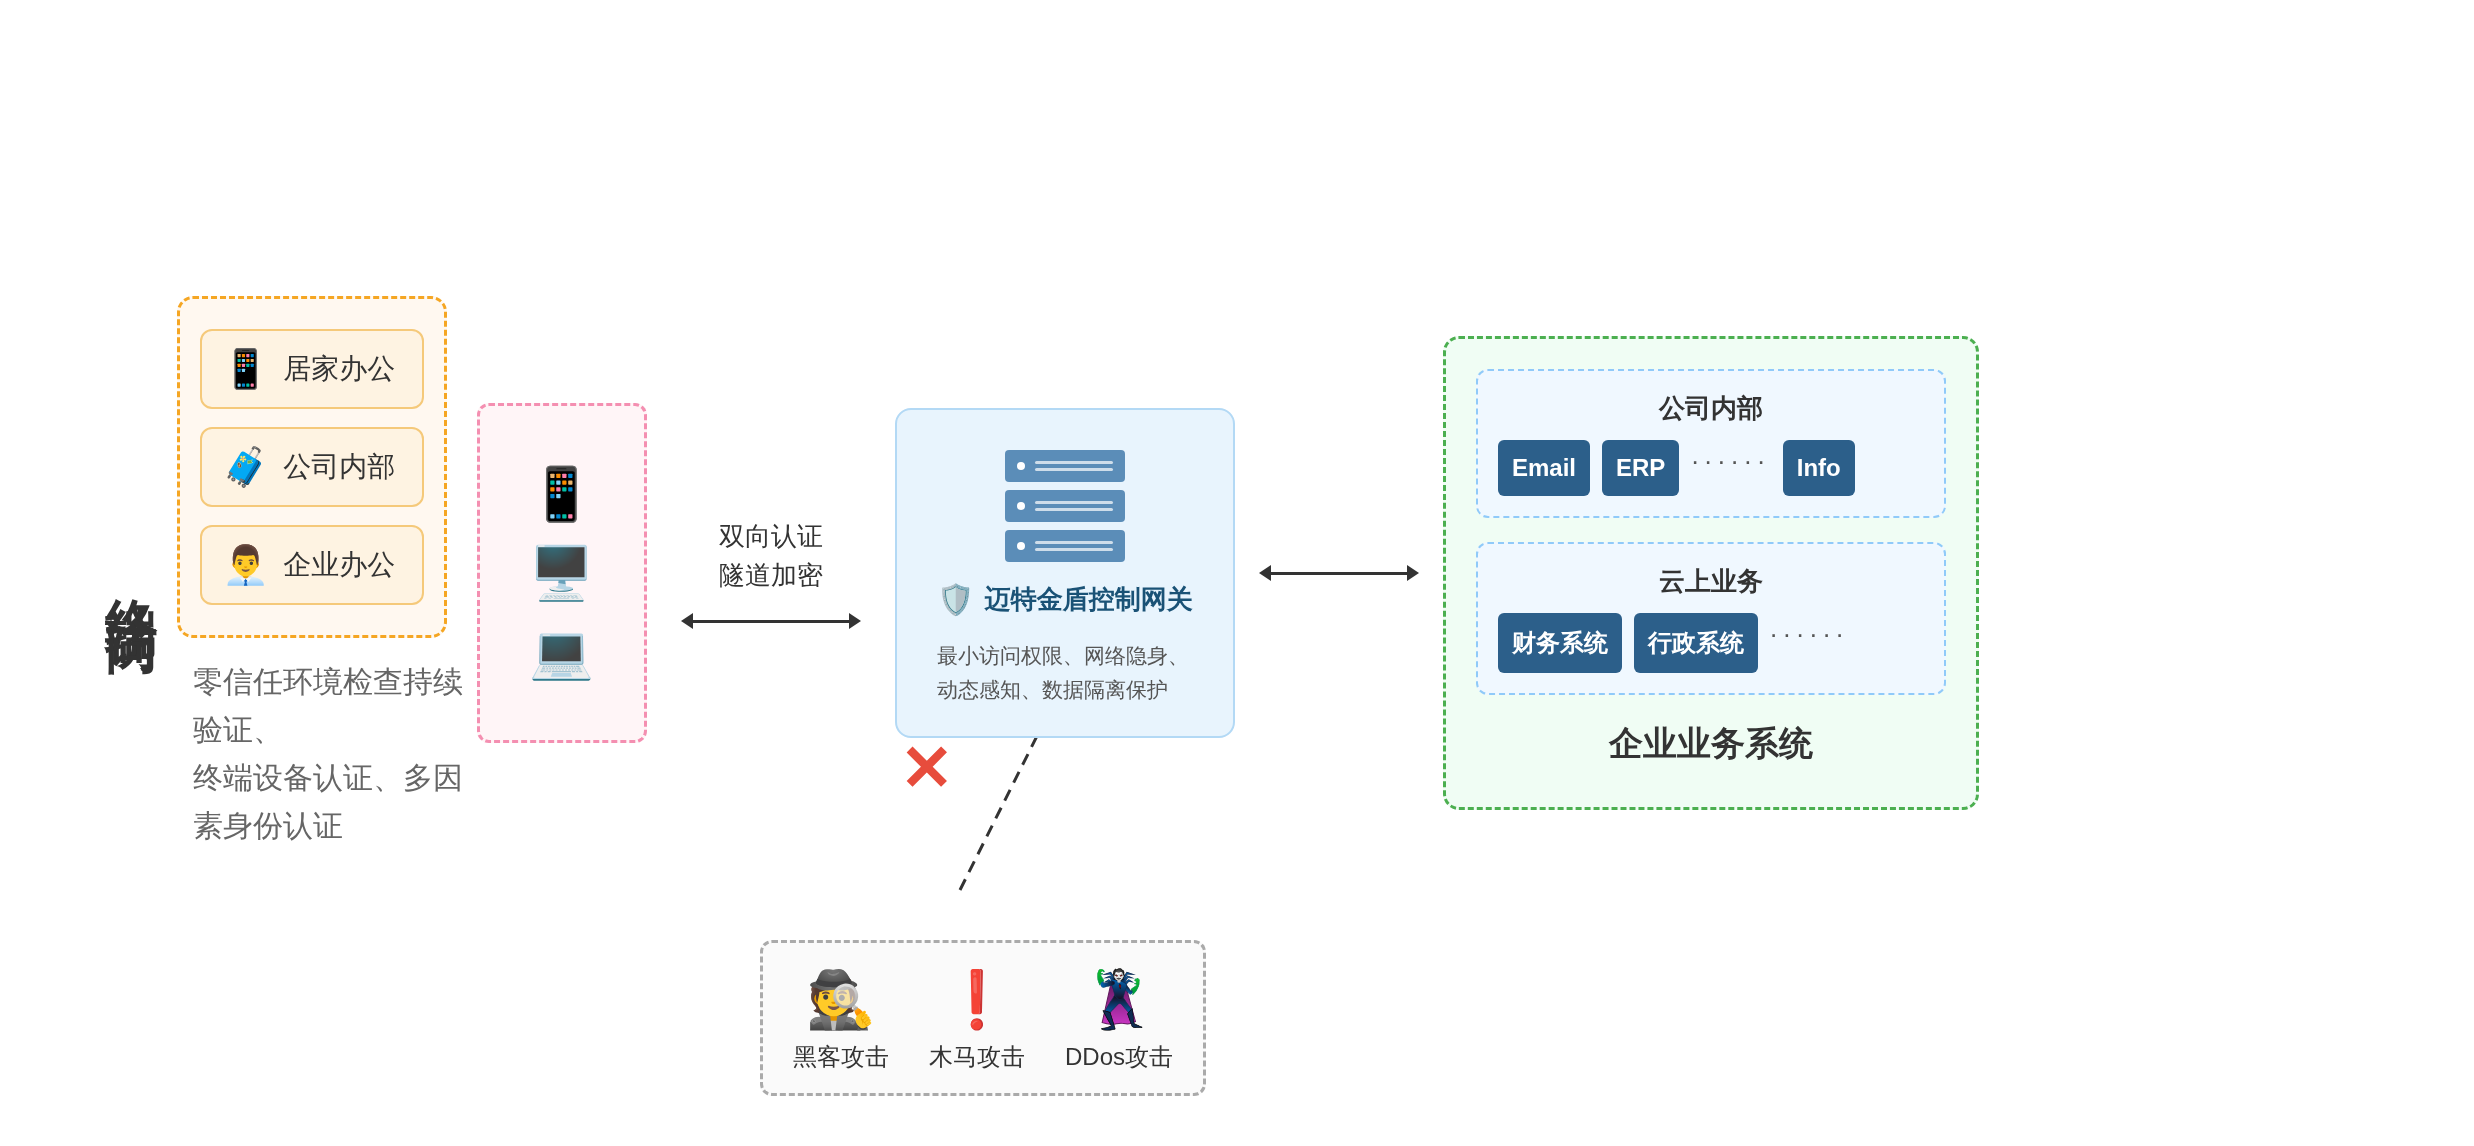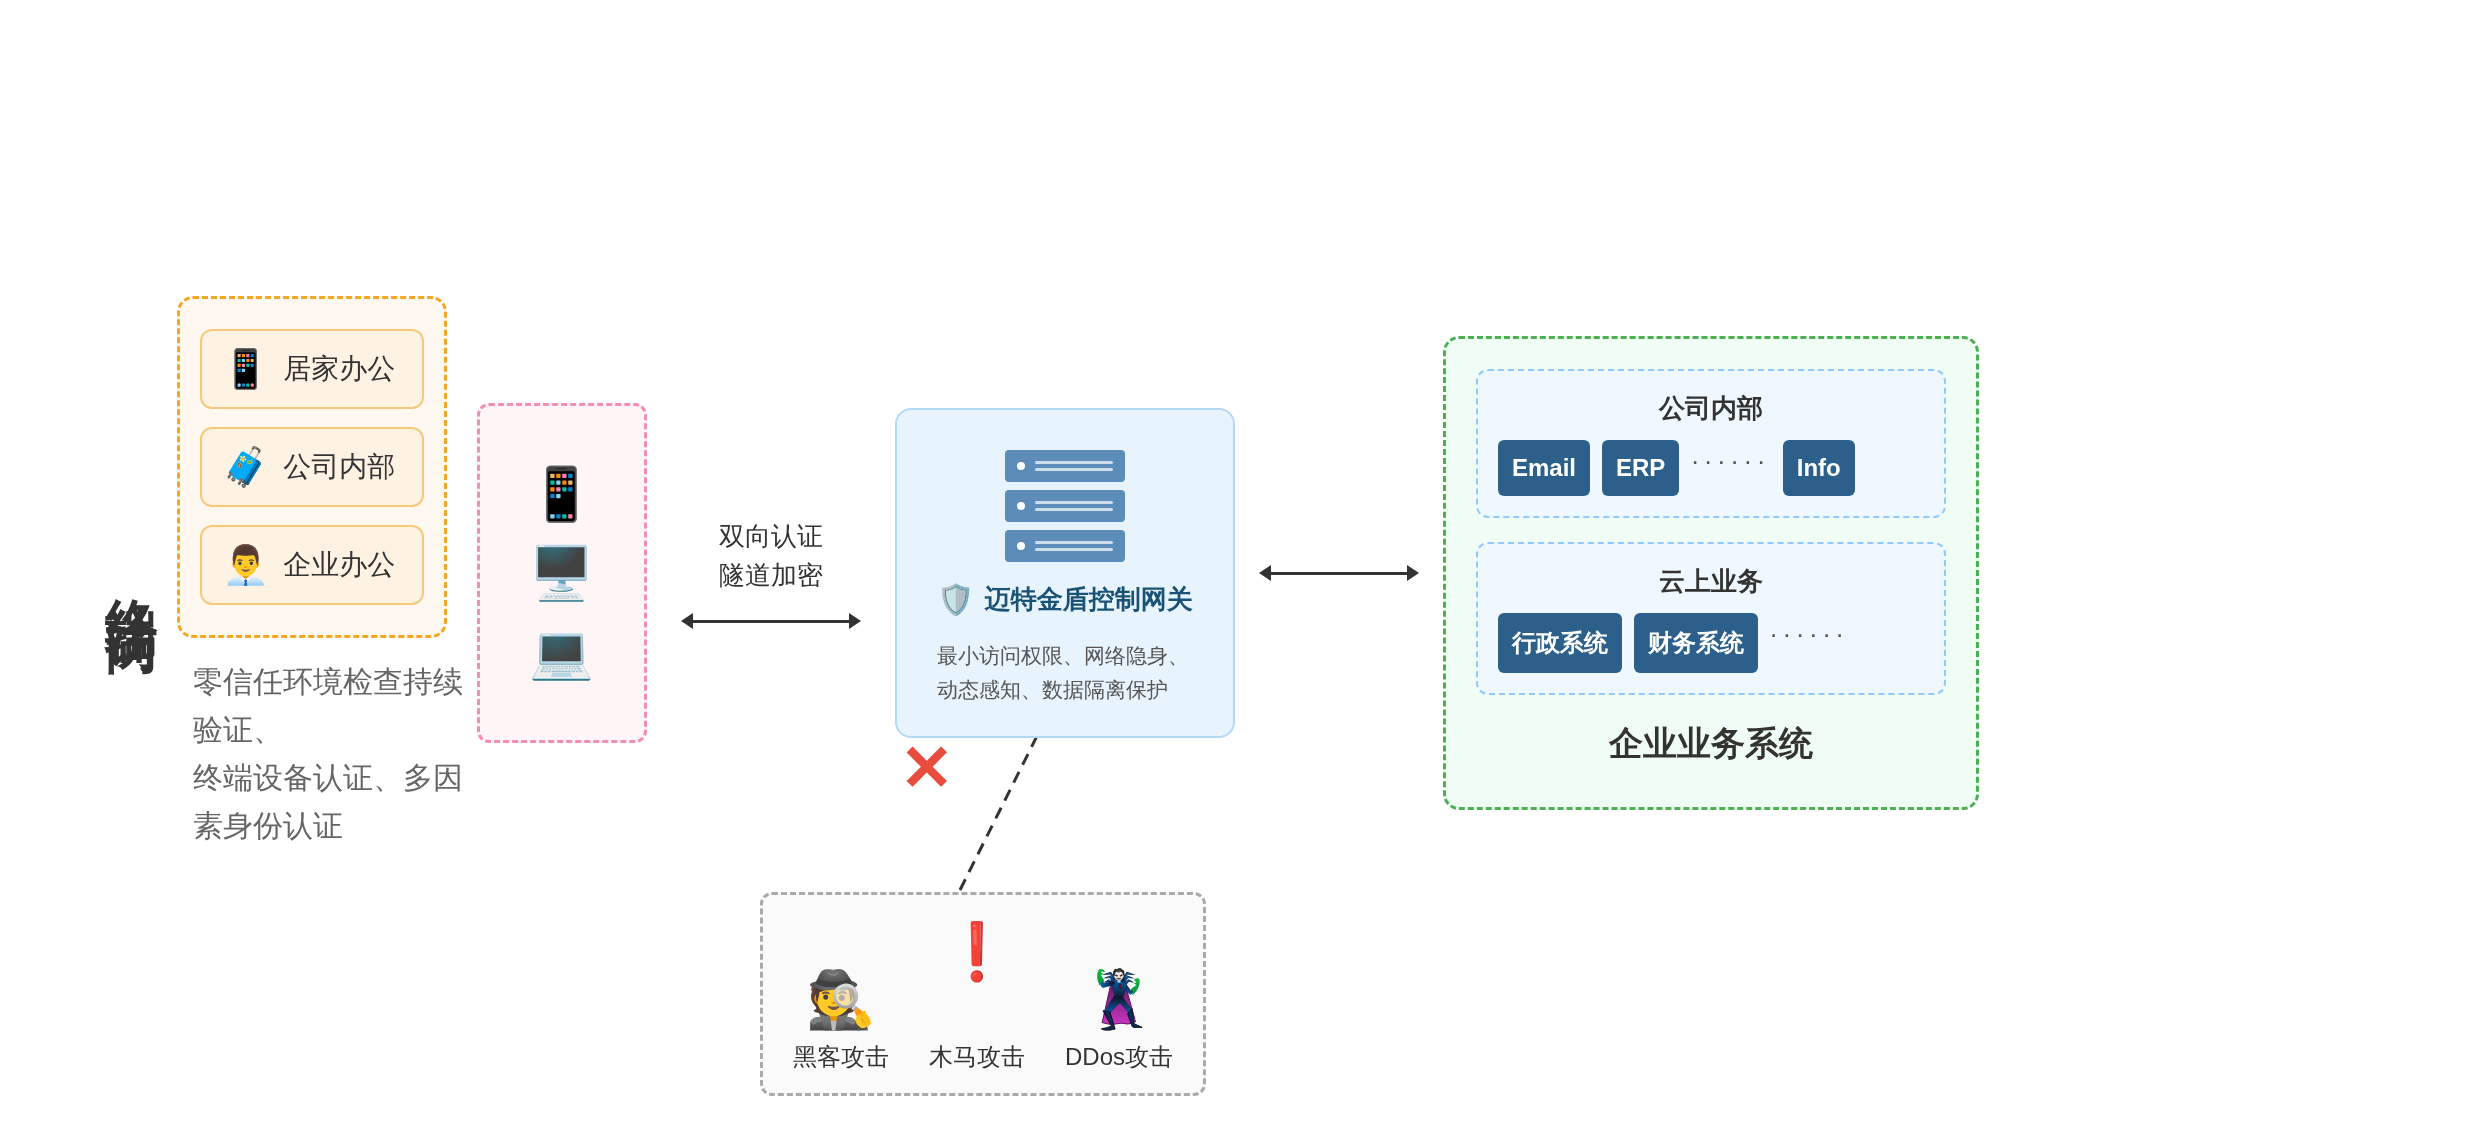--- a/index.html
+++ b/index.html
@@ -371,40 +371,40 @@
           <div class="service-btn">Email</div>
           <div class="service-btn">ERP</div>
           <div class="dots-label">......</div>
           <div class="service-btn">Info</div>
         </div>
       </div>
 
       <div class="enterprise-inner-bottom">
         <div class="inner-section-title">云上业务</div>
         <div class="service-buttons">
+          <div class="service-btn">财务系统</div>
           <div class="service-btn">行政系统</div>
-          <div class="service-btn">财务系统</div>
           <div class="dots-label">......</div>
         </div>
       </div>
 
       <div class="enterprise-footer-title">企业业务系统</div>
     </div>
 
   </div>
 
   <div style="position:absolute;left:760px;bottom:50px;border:3px dashed #aaa;border-radius:12px;background:#fafafa;padding:24px 30px 20px;display:flex;flex-direction:column;align-items:center;gap:12px;">
     <div style="display:flex;gap:40px;align-items:flex-end;">
       <div style="display:flex;flex-direction:column;align-items:center;gap:8px;">
         <span style="font-size:56px;">🕵️</span>
         <span style="font-size:24px;color:#333;">黑客攻击</span>
       </div>
       <div style="display:flex;flex-direction:column;align-items:center;gap:8px;">
         <span style="font-size:56px;">❗</span>
-        <span style="font-size:24px;color:#333;margin-top:48px;">木马攻击</span>
+        <span style="font-size:24px;color:#333;">木马攻击</span>
       </div>
       <div style="display:flex;flex-direction:column;align-items:center;gap:8px;">
         <span style="font-size:56px;">🦹</span>
         <span style="font-size:24px;color:#333;">DDos攻击</span>
       </div>
     </div>
   </div>
 
 </div>
 

